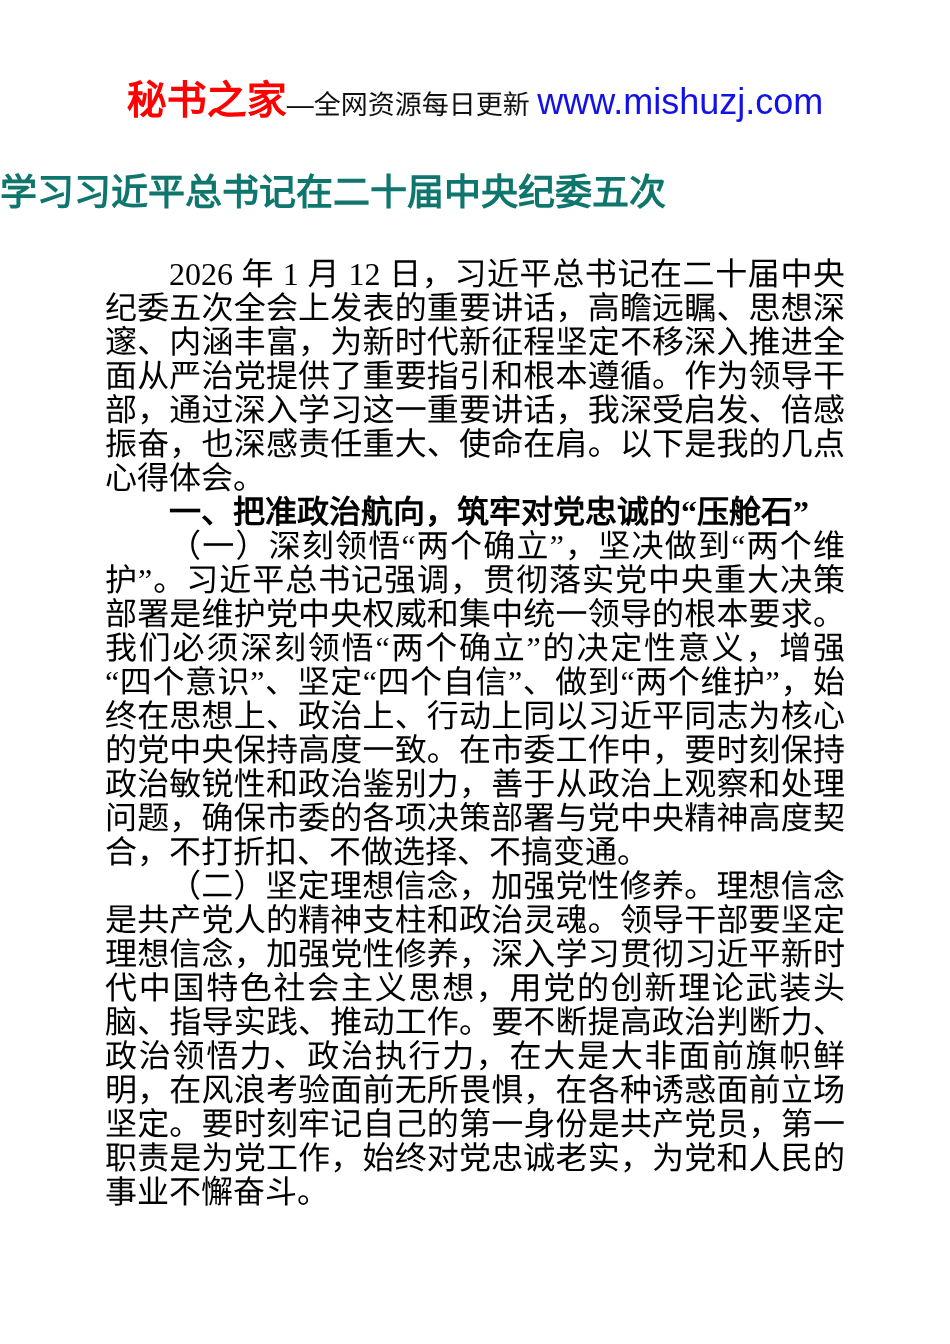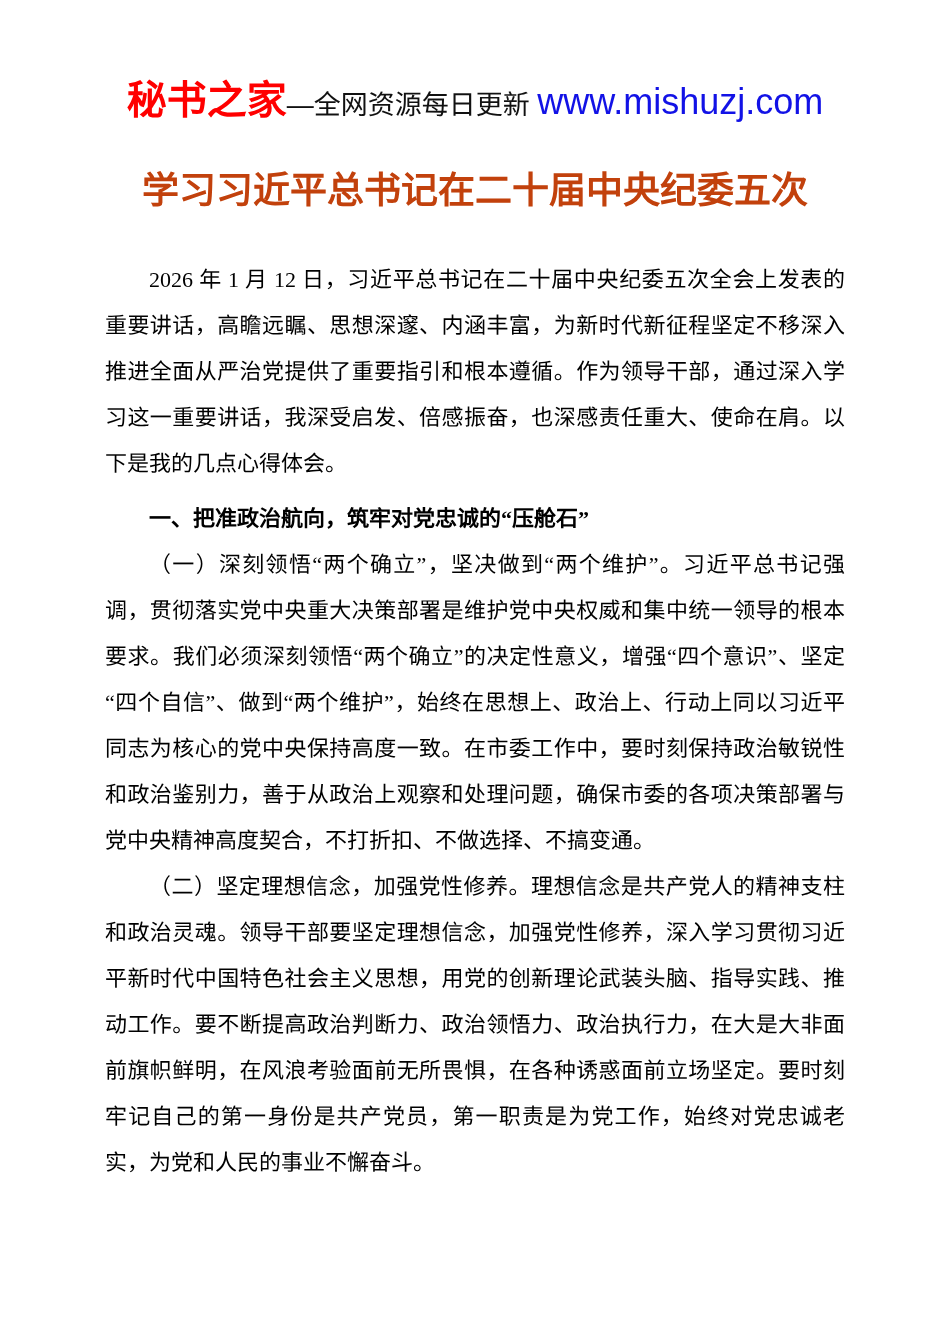--- a/index.html
+++ b/index.html
@@ -31,45 +31,44 @@
   }
   .doc-header .tagline {
     color: #111111;
     text-align: right;
   }
   .doc-header .url {
     font-size: 36px;
   }
   .doc-title {
     margin-top: 34px;
-    text-align: center;
-    font-family: Liberation Mono, monospace;
+    text-align: left;
+    font-family: Liberation Serif, serif;
     font-weight: 700;
-    color: #c2410c;
+    color: #0f766e;
     font-size: 37px;
     line-height: 72px;
   }
   .doc-body {
     margin: 28px auto 0 auto;
     width: 740px;
     font-family: "Liberation Serif", serif;
-    font-size: 22px;
-    line-height: 46px;
+    font-size: 32px;
+    line-height: 34px;
     color: #000000;
     text-align: justify;
     text-justify: inter-character;
   }
   .doc-body p {
     margin: 0;
     padding: 0;
     text-indent: 2em;
   }
   .doc-body p.heading {
     font-weight: 700;
-    margin-top: 9px;
   }
 </style>
 </head>
 <body>
 
 <div class="page">
 
   <div class="doc-header">
     <span class="brand" style="color: rgb(255, 0, 0);">秘书之家</span><span class="tagline">—全网资源每日更新 </span><span class="url" style="color: rgb(18, 18, 230);">www.mishuzj.com</span>
   </div>

